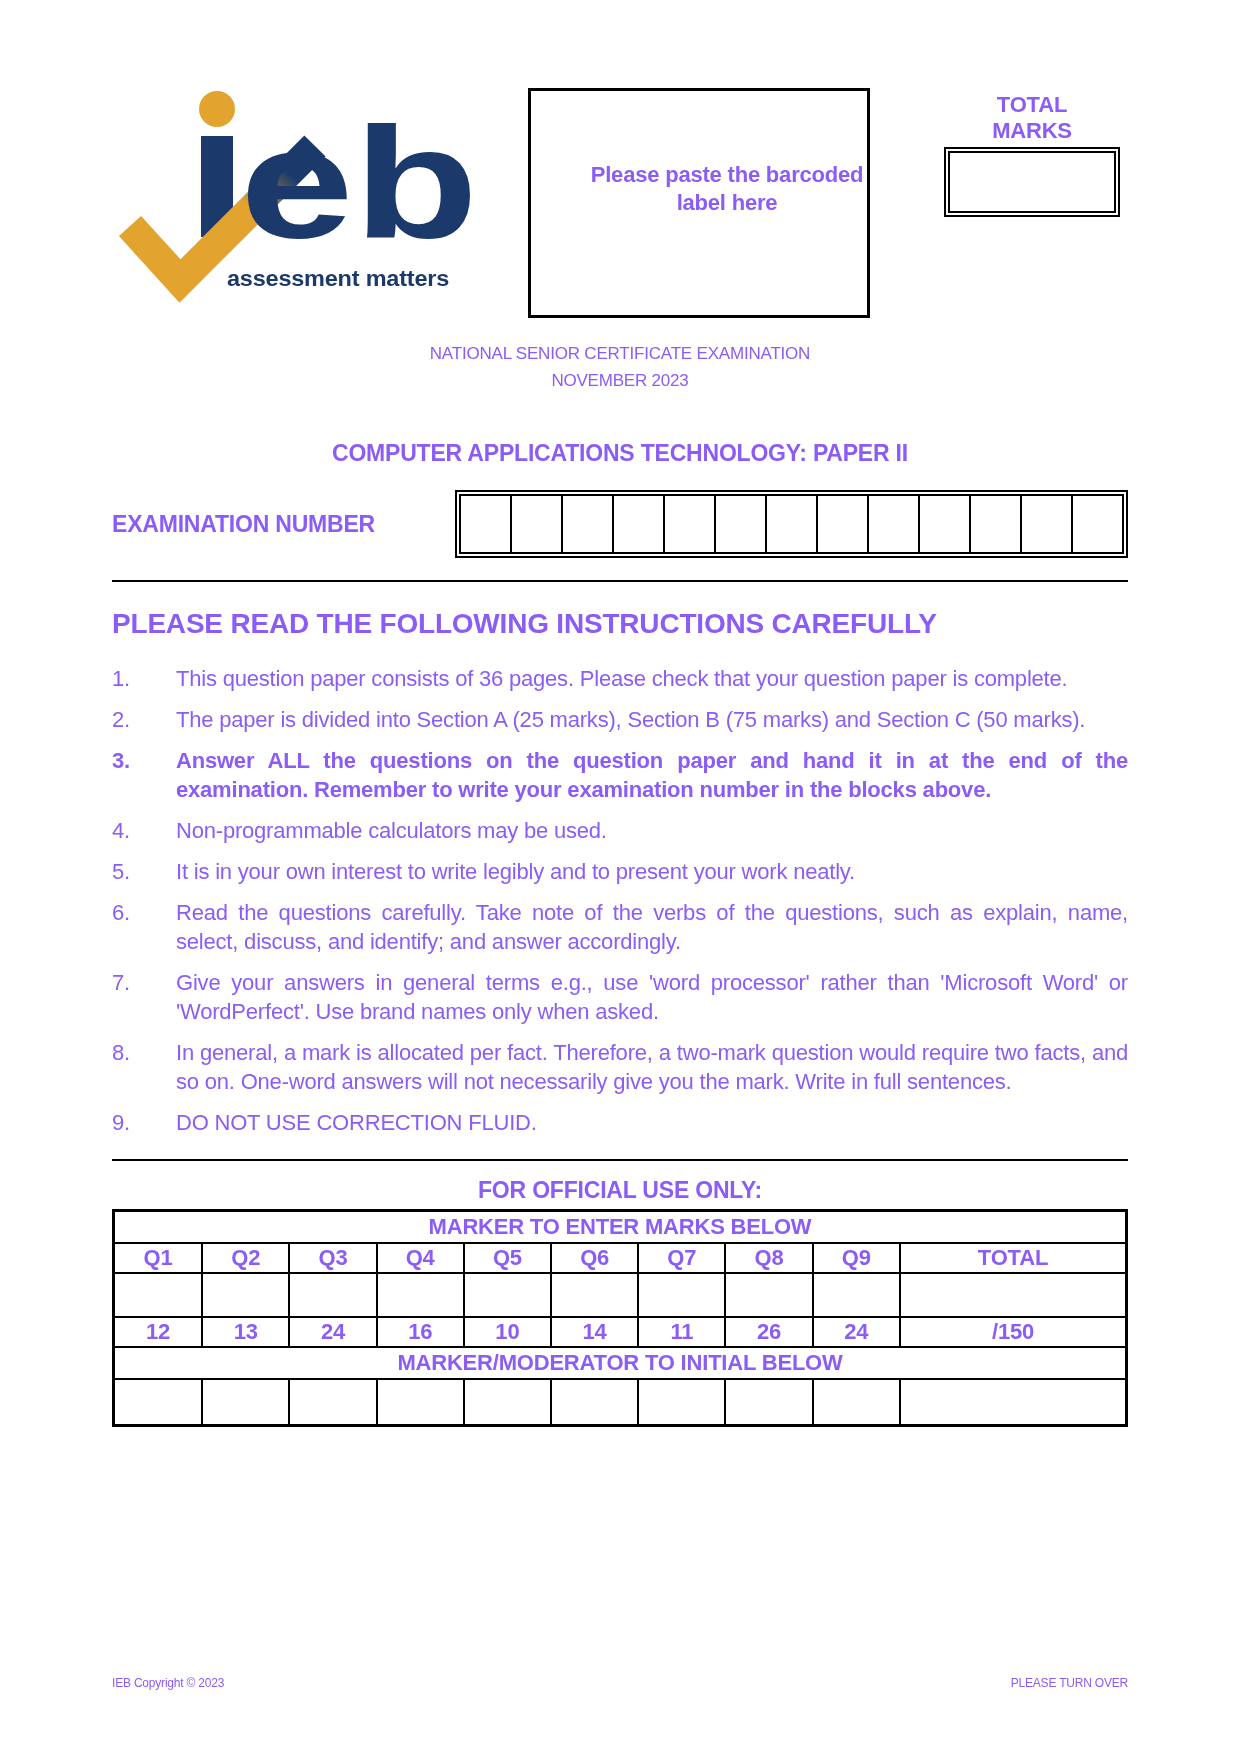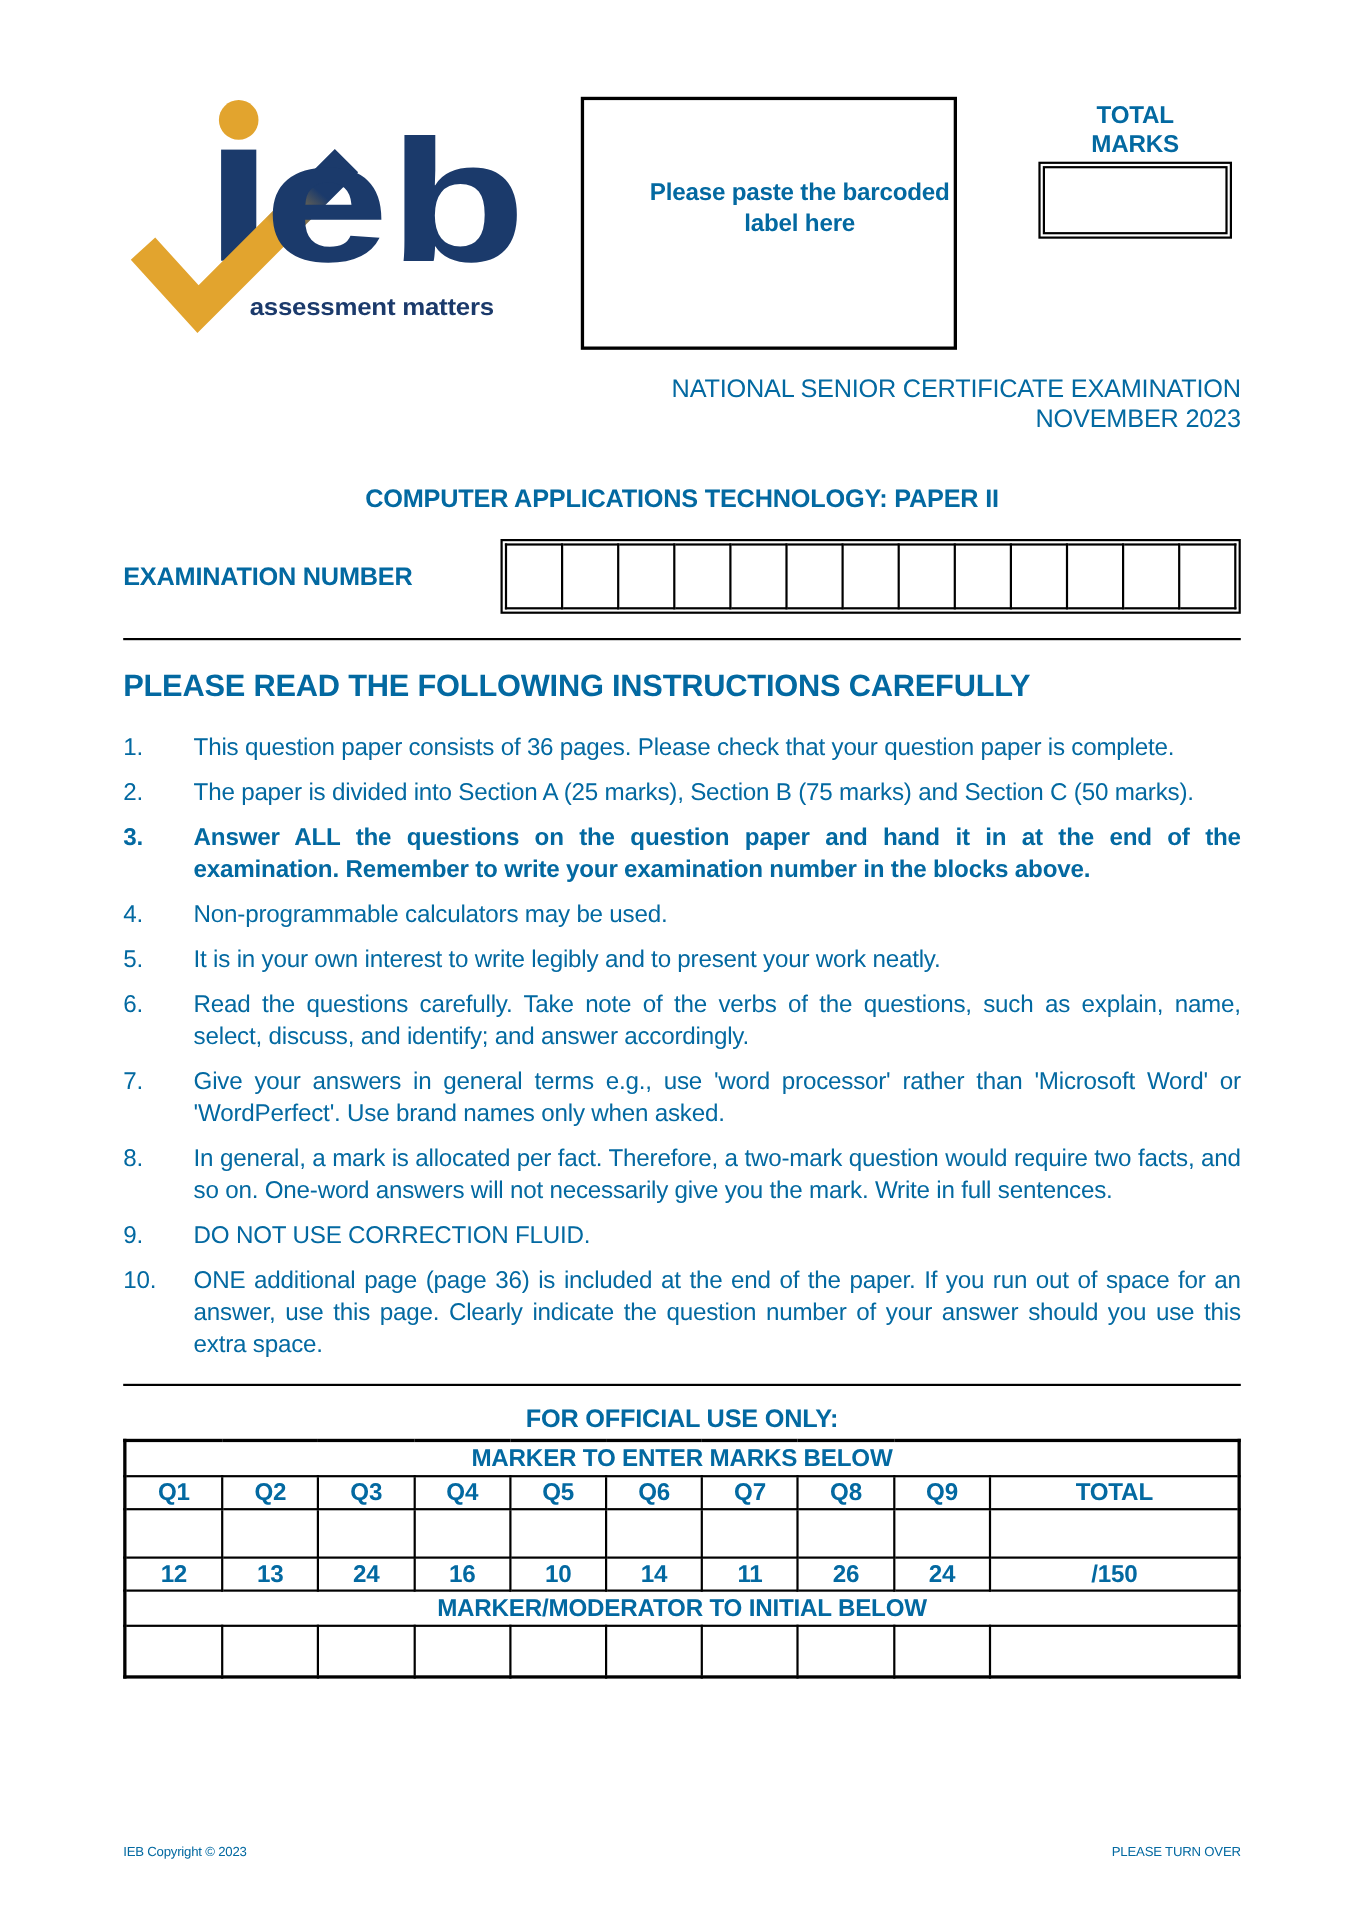--- a/index.html
+++ b/index.html
@@ -1,42 +1,42 @@
 <!DOCTYPE html>
 <html><head>
 <meta charset="utf-8">
 <style>
   html,body { margin:0; padding:0; background:#888; }
   .page {
     position:relative;
     width:1240px; height:1754px;
     margin:0 auto;
     background:#ffffff;
-    color:#0369a1;
+    color:#8b5cf6;
     font-family:"Liberation Sans", sans-serif;
     box-sizing:border-box;
     padding:0 112px;
     overflow:hidden;
     letter-spacing:-0.2px;
   }
   
   .header-spacer { height:340px; }
   .logo-wrap { position:absolute; left:110px; top:76px; width:380px; height:248px; }
   .barcode-box {
     position:absolute; left:528px; top:88px; width:342px; height:230px;
     border:3px solid #000; box-sizing:border-box;
     display:flex; align-items:center; justify-content:flex-end; text-align:center;
   }
   .barcode-text { font-weight:bold; font-size:22px; line-height:28px; width:280px; transform:translateY(-14px); }
   .totalmarks-wrap { position:absolute; left:944px; top:92px; width:176px; text-align:center; }
   .totalmarks-label { font-weight:bold; font-size:22px; line-height:26px; }
   .totalmarks-box-outer { margin-top:3px; border:2px solid #000; padding:2px; box-sizing:border-box; }
   .totalmarks-box-inner { border:2px solid #000; height:58px; }
   
-  .nsc-block { text-align:right; font-size:23px; line-height:27px; }
+  .nsc-block { text-align:center; font-size:17px; line-height:27px; }
   .paper-title { text-align:center; font-weight:bold; font-size:23px; margin-top:46px; }
   
   .examnum-row { margin-top:23px; display:flex; align-items:center; justify-content:space-between;gap:24px; }
   .examnum-label { font-weight:bold; font-size:23px; }
   .egrid-wrap { border:2px solid #000; padding:2px; display:inline-block; }
   .egrid { border-collapse:collapse; }
   .egrid td { width:49px; height:56px; border:2px solid #000; padding:0; }
   
   .time-row { margin-top:28px; display:flex; justify-content:space-between; font-size:23px; }
   hr.rule { border:none; border-top:2px solid #000; margin:22px 0 0 0; }
@@ -171,24 +171,20 @@
       <div class="instr-num">7.</div>
       <div class="instr-text">Give your answers in general terms e.g., use 'word processor' rather than 'Microsoft Word' or 'WordPerfect'. Use brand names only when asked.</div>
     </div>
     <div class="instr-item">
       <div class="instr-num">8.</div>
       <div class="instr-text">In general, a mark is allocated per fact. Therefore, a two-mark question would require two facts, and so on. One-word answers will not necessarily give you the mark. Write in full sentences.</div>
     </div>
     <div class="instr-item">
       <div class="instr-num">9.</div>
       <div class="instr-text">DO NOT USE CORRECTION FLUID.</div>
-    </div>
-    <div class="instr-item">
-      <div class="instr-num">10.</div>
-      <div class="instr-text">ONE additional page (page 36) is included at the end of the paper. If you run out of space for an answer, use this page. Clearly indicate the question number of your answer should you use this extra space.</div>
     </div>
   </div>
 
   <hr class="rule">
 
   <div class="official-heading">FOR OFFICIAL USE ONLY:</div>
 
   <table class="official">
     <tbody>
       <tr class="band-row">

